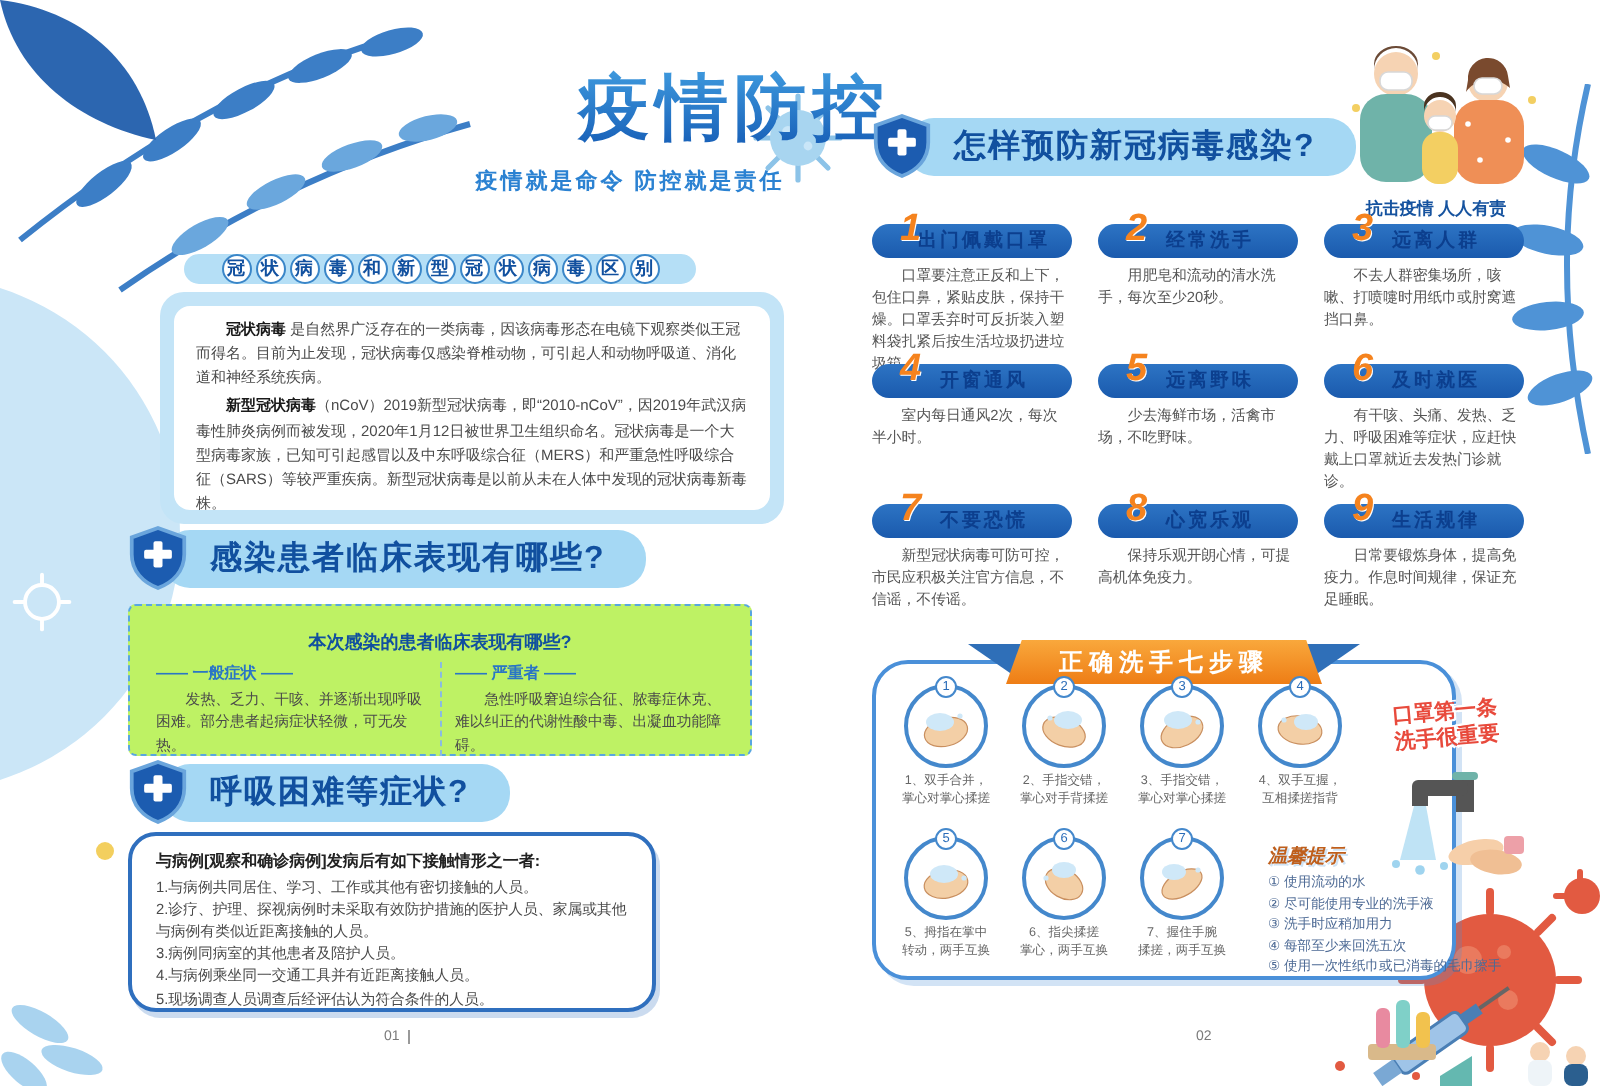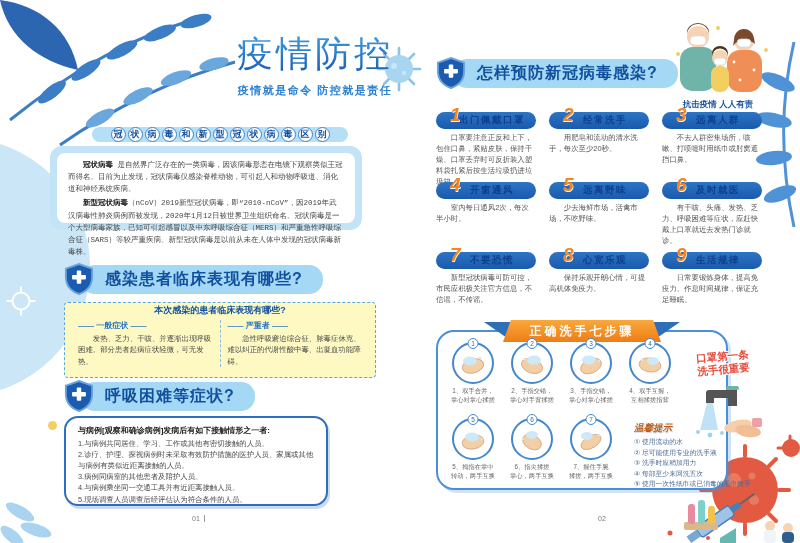--- a/index.html
+++ b/index.html
@@ -7,46 +7,46 @@
   body { font-family:"Liberation Sans","DejaVu Sans",sans-serif; }
   .poster { position:relative; width:800px; height:543px; background:#ffffff; overflow:hidden; }
 
   
   .big-circle { position:absolute; left:-168px; top:138px; width:258px; height:258px; border-radius:50%; background:#cbe6f7; }
   .deco { position:absolute; }
   .dot-yellow { position:absolute; left:48px; top:421px; width:9px; height:9px; border-radius:50%; background:#f3cf5e; }
 
   
   .title-block { position:absolute; left:185px; top:30px; width:260px; text-align:center; }
-  .main-title { font-size:36px; font-weight:normal; letter-spacing:3px; color:#1d6fc6;
+  .main-title { font-size:36px; font-weight:bold; letter-spacing:3px; color:#1d6fc6;
     background:linear-gradient(180deg,#43a0e2 0%,#1257b2 100%);
-    -webkit-background-clip:text; background-clip:text; -webkit-text-fill-color:transparent; }
+    -webkit-background-clip:text; background-clip:text;text-align:right; -webkit-text-fill-color:transparent; }
   .subtitle { margin-top:4px; font-size:11px; font-weight:bold; color:#2b82d2; letter-spacing:1.5px; }
 
   
   .sec-head { position:absolute; display:flex; align-items:center; height:30px; }
   .shield { width:30px; height:32px; z-index:2; flex:0 0 30px; }
   .sec-pill { margin-left:-13px; background:#a5d8f4; border-radius:14px; padding:4px 20px 4px 24px;
     font-size:16px; font-weight:bold; color:#11509f; letter-spacing:1px; white-space:nowrap; }
 
   
   .badge { position:absolute; left:92px; top:127px; width:256px; height:15px; background:#b5dff6;
     border-radius:8px; display:flex; align-items:center; justify-content:center; gap:2px; }
   .bchar { width:15px; height:15px; border-radius:50%; background:#fff; border:1px solid #3a86c8;
     color:#11509f; font-size:9px; font-weight:bold; display:flex; align-items:center; justify-content:center; flex:0 0 15px; }
 
   
-  .box1 { position:absolute; left:50px; top:146px; width:312px; height:84px; background:#c3e4f7; border-radius:12px; padding:7px;font-family:Liberation Mono, monospace; }
+  .box1 { position:absolute; left:80px; top:146px; width:312px; height:116px; background:#c3e4f7; border-radius:12px; padding:7px; }
   .box1-inner { background:#fff; border-radius:8px; height:100%; padding:6px 11px; }
   .box1-inner p { text-indent:2em; font-size:7.5px; line-height:1.62; color:#4a4a4a; margin-bottom:2px; }
   .box1-inner b { color:#1a1a1a; }
 
   
-  .box2 { position:absolute; left:64px; top:302px; width:312px; height:76px; background:#fef9c3;
-    border:1.5px dashed #58a6e0; border-radius:4px; padding:1px 6px; }
+  .box2 { position:absolute; left:64px; top:302px; width:312px; height:76px; background:#bef264;
+    border:1.5px dashed #58a6e0; border-radius:4px; padding:12px 6px; }
   .box2-title { text-align:center; font-size:9px; font-weight:bold; color:#11509f; }
   .box2-cols { display:flex; margin-top:3px; }
   .box2-col { flex:1; padding:0 7px; }
   .box2-col + .box2-col { border-left:1px dashed #8abbe0; }
   .col-title { text-align:left; font-size:8px; font-weight:bold; color:#2a76c5; margin-bottom:2px; }
   .col-text { font-size:7.4px; color:#4a4a4a; line-height:1.55; text-indent:2em; }
 
   
   .box3 { position:absolute; left:64px; top:416px; width:264px; height:90px; background:#fff;
     border:2px solid #2f6fbe; border-radius:14px; box-shadow:2px 3px 0 rgba(47,111,190,0.25); padding:7px 12px; }

